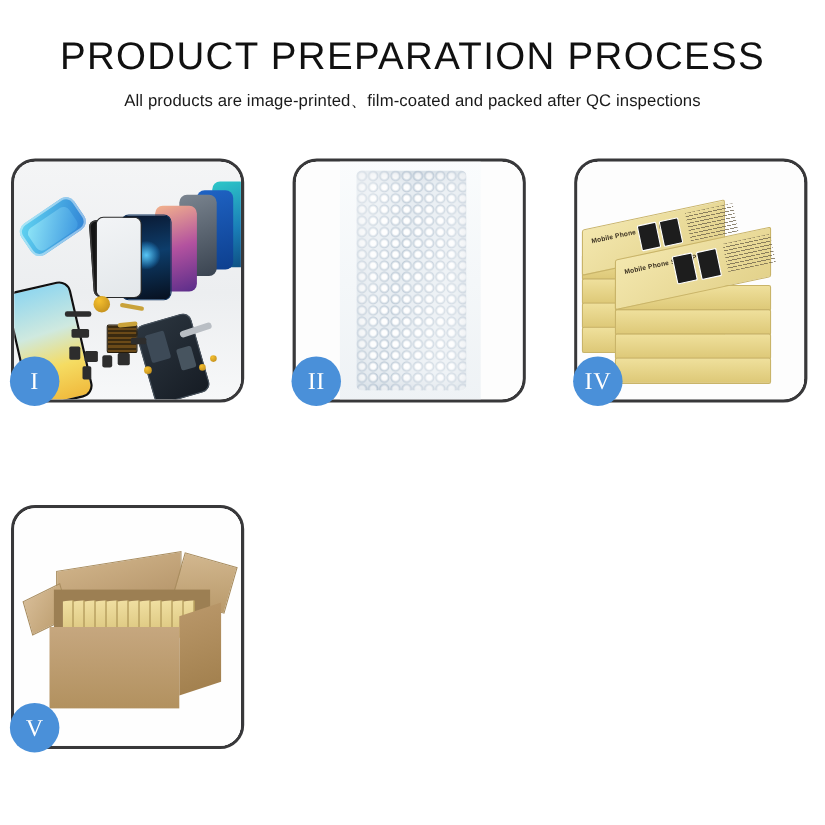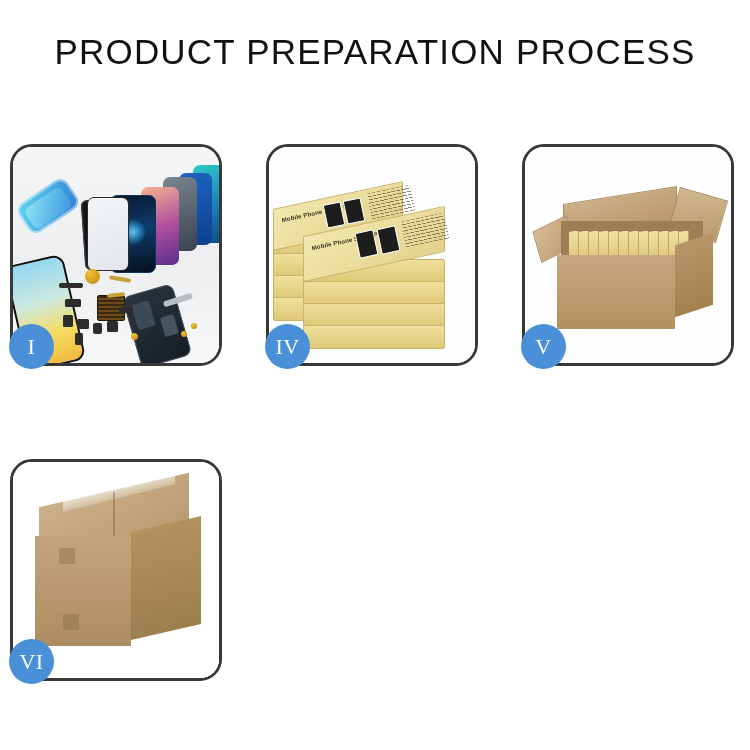--- a/index.html
+++ b/index.html
@@ -155,20 +155,21 @@
   .s-seam{position:absolute;left:100px;top:30px;width:2px;height:52px;background:rgba(120,95,60,.45);transform:skewY(-13deg);}
   .s-tab{position:absolute;background:rgba(140,112,70,.45);border-radius:1px;}
 </style>
 </head>
 <body>
 
 <div class="page">
 
   <div class="header">
     <div class="title">PRODUCT PREPARATION PROCESS</div>
+    <div class="subtitle">All products are image-printed、film-coated and packed after QC inspections</div>
   </div>
 
   <div class="grid">
 
     <div class="panel">
       <div class="panel-inner">
         <div class="p1-bg">
           <div class="ph teal"></div>
           <div class="ph bluew"></div>
           <div class="ph grey"></div>
@@ -194,20 +195,30 @@
           <div class="chip" style="left:106px;top:160px;width:14px;height:6px;"></div>
           <div class="goldc" style="left:118px;top:186px;width:7px;height:7px;"></div>
           <div class="goldc" style="left:168px;top:184px;width:6px;height:6px;"></div>
           <div class="goldc" style="left:178px;top:176px;width:6px;height:6px;"></div>
           <div class="chip" style="left:150px;top:150px;width:30px;height:6px;background:#b9bec4;border-radius:3px;transform:rotate(-18deg);"></div>
         </div>
       </div>
       <div class="badge">I</div>
     </div>
 
+    <div class="panel">
+      <div class="panel-inner">
+        <div class="p2-bg">
+          <div class="bw-sheet"></div>
+          <div class="bw-pack"></div>
+          <div class="bw-gloss"></div>
+        </div>
+      </div>
+      <div class="badge">II</div>
+    </div>
 
 
     <div class="panel">
       <div class="panel-inner">
         <div class="p4-bg">
           <div class="stackwrap">
 
             <div class="sbox" style="left:4px;top:84px;"></div>
             <div class="sbox" style="left:4px;top:106px;"></div>
             <div class="sbox" style="left:4px;top:128px;"></div>
@@ -254,29 +265,15 @@
               <i style="left:100px"></i>
               <i style="left:110px"></i>
           </div>
           <div class="c-side"></div>
           <div class="c-front"></div>
         </div>
       </div>
       <div class="badge">V</div>
     </div>
 
-    <div class="panel">
-      <div class="panel-inner">
-        <div class="p6-bg">
-          <div class="s-top"></div>
-          <div class="s-tape"></div>
-          <div class="s-seam"></div>
-          <div class="s-side"></div>
-          <div class="s-front"></div>
-          <div class="s-tab" style="left:46px;top:86px;width:16px;height:16px;"></div>
-          <div class="s-tab" style="left:50px;top:152px;width:16px;height:16px;"></div>
-        </div>
-      </div>
-      <div class="badge">VI</div>
-    </div>
 
   </div>
 </div>
 
 </body></html>

